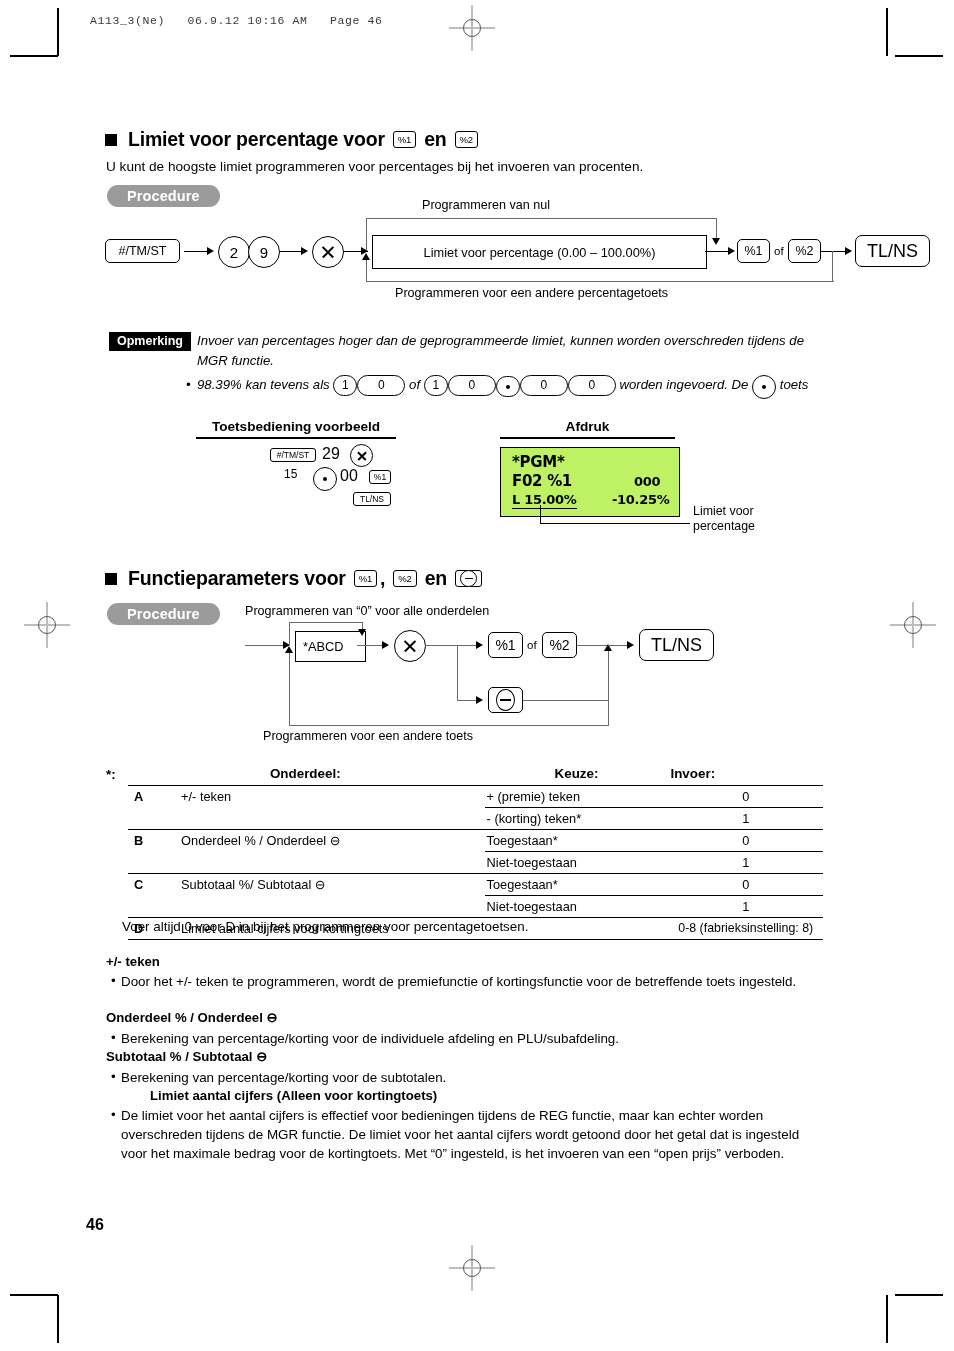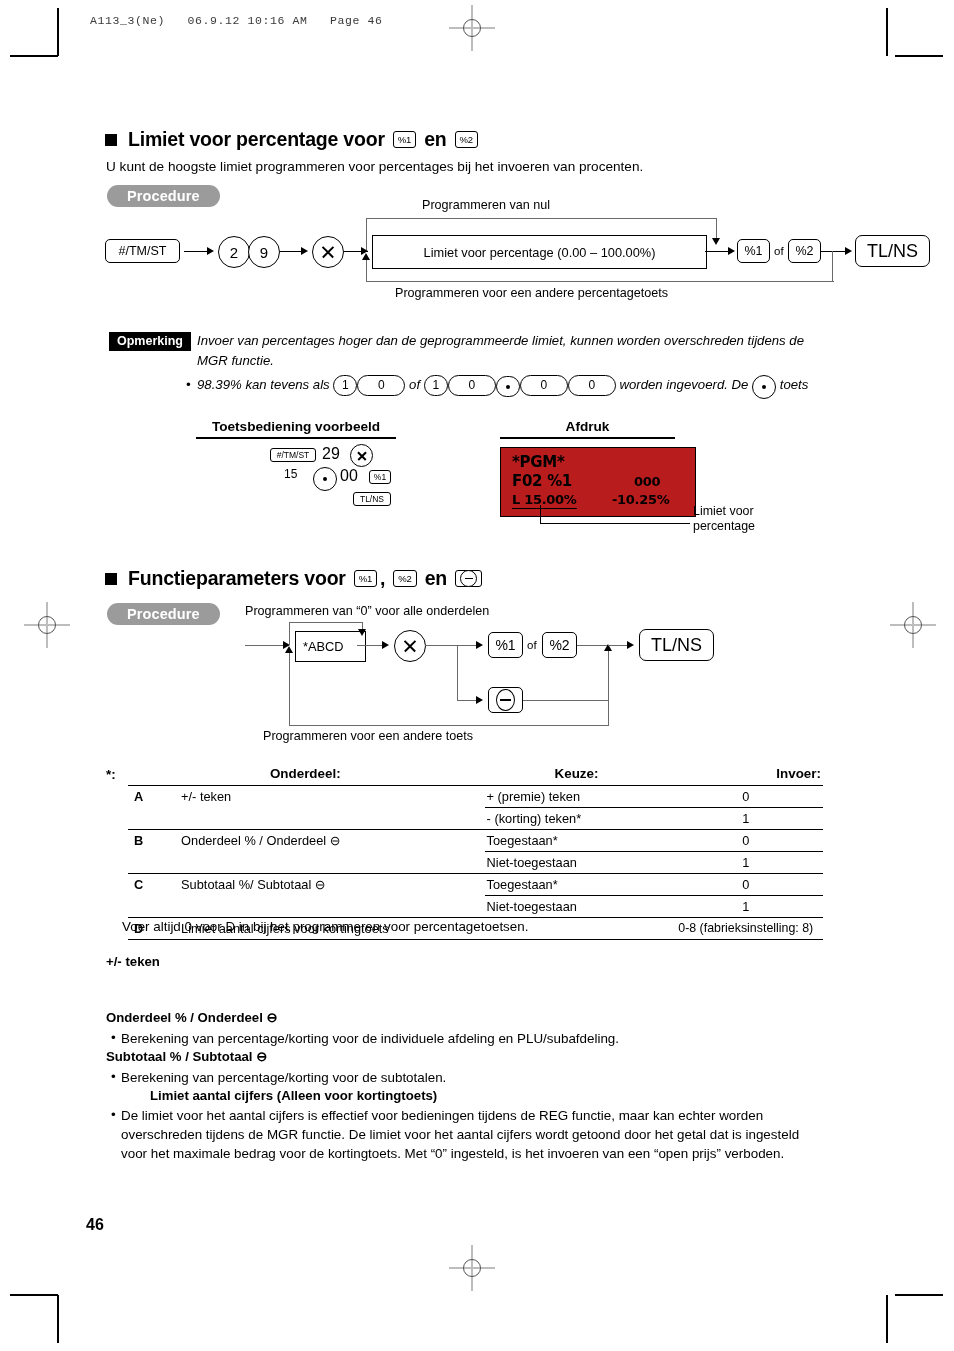--- a/index.html
+++ b/index.html
@@ -82,21 +82,21 @@
   .arw.d{border-left:4.5px solid transparent;border-right:4.5px solid transparent;border-top:7px solid #000;}
   .arw.u{border-left:4.5px solid transparent;border-right:4.5px solid transparent;border-bottom:7px solid #000;}
   .dbox{position:absolute;border:1.5px solid #000;background:#fff;display:flex;
         align-items:center;justify-content:center;font-size:12.8px;}
   .dlabel{position:absolute;font-size:12.6px;white-space:nowrap;}
   .ofw{position:absolute;font-size:11.5px;}
 
   
   .colhead{position:absolute;font-size:13.6px;font-weight:bold;text-align:center;}
   .colrule{position:absolute;height:1.6px;background:#000;}
-  .receipt{position:absolute;border:1.6px solid #000;background:#b91c1c;padding-left:16px;}
+  .receipt{position:absolute;border:1.6px solid #000;background:#bef264;}
   .rcp{position:absolute;font-family:"DejaVu Sans",sans-serif;font-weight:bold;
        font-size:15px;letter-spacing:-.3px;white-space:pre;}
   .rcp.sm{font-size:13px;font-weight:bold;}
 
   
   table.params{position:absolute;border-collapse:collapse;font-size:12.8px;}
   table.params th{font-weight:bold;text-align:center;padding:1px 2px 4px 2px;font-size:13.4px;}
   table.params td{padding:3px 2px;vertical-align:top;}
   table.params .thick{border-bottom:1.7px solid #000;}
   table.params .thin{border-bottom:0.9px solid #000;}
@@ -339,21 +339,21 @@
     <div class="dlabel" style="left:18px;top:129px;">Programmeren voor een andere toets</div>
   </div>
 
   <div style="position:absolute;left:106px;top:767px;font-size:13.4px;font-weight:bold;">*:</div>
 
   <table class="params" style="left:128px;top:765px;width:695px;">
     <thead>
       <tr class="thick">
         <th colspan="2" style="padding-left:0;">Onderdeel:</th>
         <th>Keuze:</th>
-        <th style="text-align:right;">Invoer:</th>
+        <th style="text-align:left;">Invoer:</th>
       </tr>
     </thead>
     <tbody>
 
       <tr>
         <td class="cA" rowspan="2">A</td>
         <td class="cB" rowspan="2" style="padding-left:20px;">+/- teken</td>
         <td class="cC thin">+ (premie) teken</td>
         <td class="cD thin">0</td>
       </tr>
@@ -389,20 +389,23 @@
         <td class="cB" style="padding-left:20px;border-top:1.3px solid #000;border-bottom:1.3px solid #000;">Limiet aantal cijfers voor kortingtoets</td>
         <td class="cC" style="border-top:1.3px solid #000;border-bottom:1.3px solid #000;"></td>
         <td class="cD" style="border-top:1.3px solid #000;border-bottom:1.3px solid #000;font-size:12.4px;">0-8 (fabrieksinstelling: 8)</td>
       </tr>
     </tbody>
   </table>
 
   <div class="body-txt" style="left:122px;top:918px;width:700px;font-size:13.4px;">Voer altijd 0 voor D in bij het programmeren voor percentagetoetsen.</div>
 
   <div class="note-h" style="left:106px;top:954px;">+/- teken</div>
+  <div class="note-p" style="left:110px;top:972px;width:712px;">
+    <div class="li">Door het +/- teken te programmeren, wordt de premiefunctie of kortingsfunctie voor de betreffende toets ingesteld.</div>
+  </div>
 
   <div class="note-h" style="left:106px;top:1010px;">
     <span>Onderdeel % / Onderdeel ⊖</span>
   </div>
   <div class="note-p" style="left:110px;top:1029px;width:712px;">
     <div class="li">Berekening van percentage/korting voor de individuele afdeling en PLU/subafdeling.</div>
   </div>
 
   <div class="note-h" style="left:106px;top:1049px;">Subtotaal % / Subtotaal ⊖</div>
   <div class="note-p" style="left:110px;top:1068px;width:712px;">

